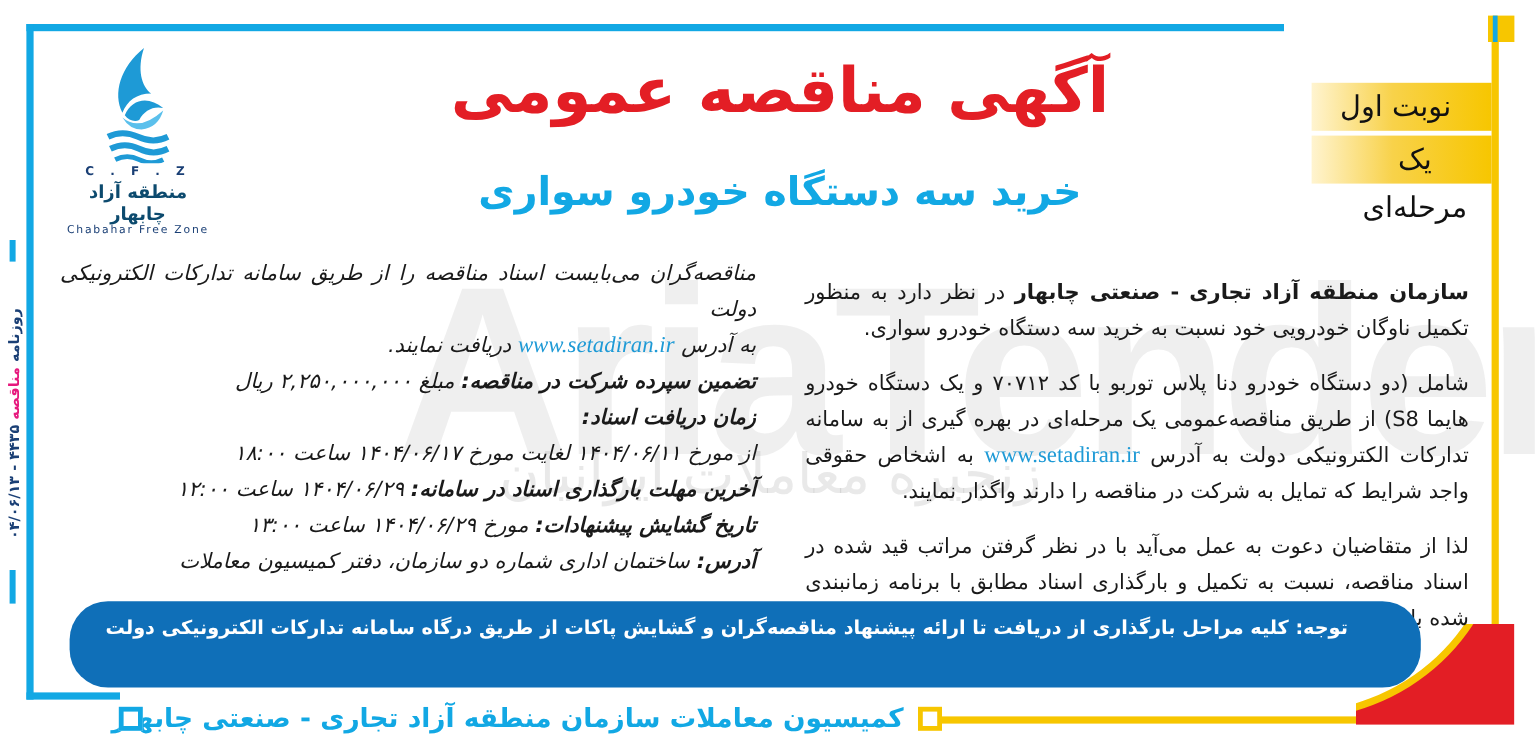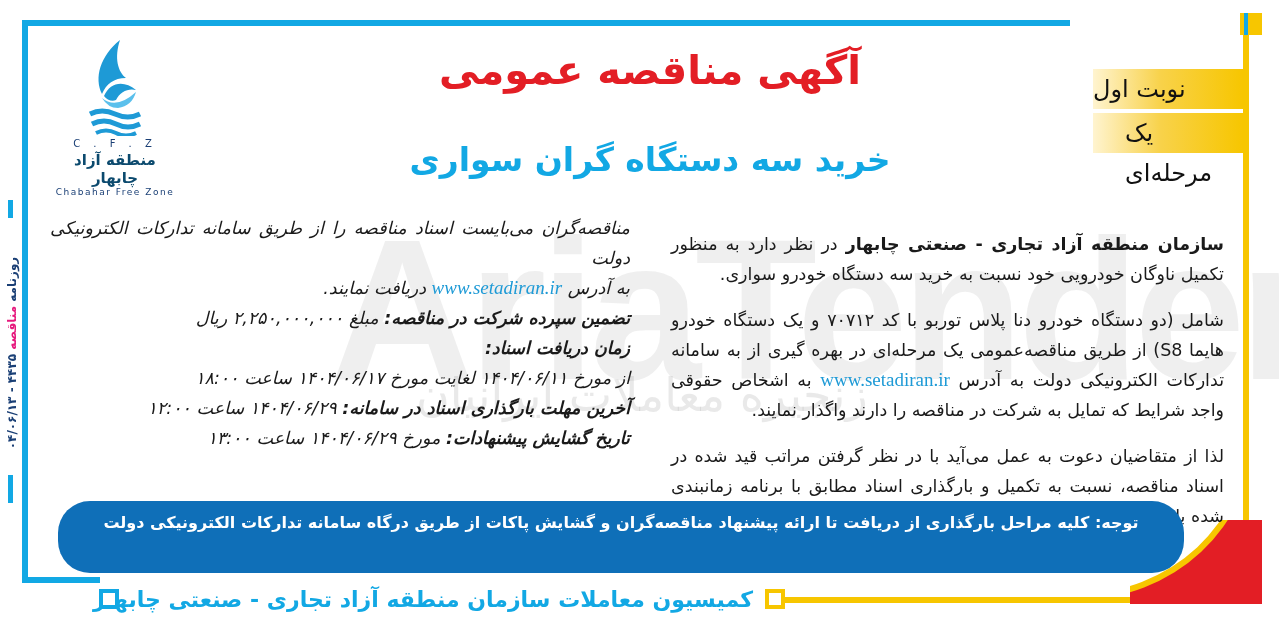--- a/index.html
+++ b/index.html
@@ -15,32 +15,32 @@
   .corner-sq { position: absolute; left: 1240px; top: 13px; width: 22px; height: 22px; background: #f7c600; }
   .corner-tick { position: absolute; left: 1244px; top: 13px; width: 4px; height: 22px; background: #12a8e4; }
 
   .red-corner { position: absolute; left: 1130px; top: 520px; width: 132px; height: 84px; overflow: hidden; }
   .red-corner .red { position: absolute; inset: 0; background: #e31e25; }
   .red-corner .curve { position: absolute; left: -230px; top: -250px; width: 353px; height: 330px; border-radius: 50%; background: #ffffff; border: 6px solid #f7c600; }
 
   
   .logo { position: absolute; left: 50px; top: 36px; width: 130px; height: 170px; text-align: center; }
   .logo svg { display: block; margin: 0 auto; }
-  .logo .cfz { font-size: 10px; letter-spacing: 5px; color: #1a3f75; font-weight: normal; margin-top: 2px; }
+  .logo .cfz { font-size: 10px; letter-spacing: 5px; color: #1a3f75; font-weight: bold; margin-top: 2px; }
   .logo .fa { font-size: 15px; color: #0c4a6e; font-weight: bold; direction: rtl; margin-top: 2px; }
   .logo .en { font-size: 9px; color: #1a3f75; letter-spacing: 1.5px; }
 
   
   .title { position: absolute; left: 360px; top: 48px; width: 580px; text-align: center; direction: rtl;
-           font-size: 40px; font-weight: bold; color: #e31e25; font-family: "DejaVu Sans", sans-serif; line-height: 1.1; }
+           font-size: 52px; font-weight: bold; color: #e31e25; font-family: "DejaVu Sans", sans-serif; line-height: 1.1; }
   .subtitle { position: absolute; left: 380px; top: 140px; width: 540px; text-align: center; direction: rtl;
               font-size: 33px; font-weight: bold; color: #12a8e4; line-height: 1.2; }
 
   
-  .badge { position: absolute; right: 36px; width: 150px; height: 40px; direction: rtl; text-align: left;
+  .badge { position: absolute; right: 36px; width: 150px; height: 40px; direction: rtl; text-align: center;
            padding-right: 10px; font-size: 24px; color: #111; line-height: 40px;
            background: linear-gradient(to left, #f7c600 0%, #f8d24a 55%, #fff4d0 100%); }
   .badge.b1 { top: 69px; }
   .badge.b2 { top: 113px; padding-left: 32px; }
 
   
   .side-label { position: absolute; left: 2px; top: 218px; width: 20px; height: 270px; }
   .side-label span { position: absolute; left: 50%; top: 50%; transform: translate(-50%,-50%) rotate(-90deg);
                      white-space: nowrap; font-size: 12px; font-weight: bold; color: #1a3f75; direction: rtl; }
   .side-label .brand { color: #e6197d; }
@@ -57,21 +57,21 @@
   .col-right { left: 655px; top: 213px; width: 585px; }
   .col-left { left: 50px; top: 213px; width: 580px; }
   .col p { margin: 16px; }
   .bold { font-weight: bold; }
   .link { color: #1e9ad6; font-family: "Liberation Serif", serif; font-size: 19px; }
   .col-left .ln { display: block; font-style: italic; }
 
   
   .notice { position: absolute; left: 58px; top: 501px; width: 1126px; height: 72px; background: #0f6fb8;
             border-radius: 32px; direction: rtl; color: #ffffff; font-weight: bold; font-size: 16px;
-            line-height: 26px; padding: 9px 30px 0 30px; text-align: center; }
+            line-height: 26px; padding: 9px 30px 0 30px; text-align: left; }
 
   
   .footer { position: absolute; left: 95px; top: 584px; width: 690px; height: 34px; direction: rtl; }
   .footer .sq { position: absolute; top: 5px; width: 20px; height: 20px; background: #fff; }
   .footer .sq.yellow { right: 0; border: 4px solid #f7c600; }
   .footer .sq.blue { left: 4px; border: 4px solid #12a8e4; }
   .footer .text { position: absolute; right: 32px; top: 0; font-size: 22px; font-weight: bold; color: #12a8e4; white-space: nowrap; line-height: 32px; }
 </style>
 </head>
 <body>
@@ -101,21 +101,21 @@
     <path d="M10 78 Q22 72 35 78 T60 78" stroke="#1e9ad6" stroke-width="5" fill="none"></path>
     <path d="M12 88 Q24 82 36 88 T60 88" stroke="#1e9ad6" stroke-width="5" fill="none"></path>
     <path d="M16 97 Q26 92 36 97 T56 97" stroke="#1e9ad6" stroke-width="4" fill="none"></path>
   </svg>
   <div class="cfz">C . F . Z</div>
   <div class="fa">منطقه آزاد چابهار</div>
   <div class="en">Chabahar Free Zone</div>
 </div>
 
 <div class="title">آگهی مناقصه عمومی</div>
-<div class="subtitle">خرید سه دستگاه گران سواری</div>
+<div class="subtitle">خرید سه دستگاه خودرو سواری</div>
 
 <div class="badge b1">نوبت اول</div>
 <div class="badge b2">یک مرحله‌ای</div>
 
 <div class="side-bar-top"></div>
 <div class="side-label">
   <span>
     <b>روزنامه</b>
     <b class="brand">مناقصه</b>
     <b>۴۴۳۵ - ۰۴/۰۶/۱۳</b>
@@ -142,20 +142,23 @@
     <span class="bold">تضمین سپرده شرکت در مناقصه:</span><span> مبلغ ۲,۲۵۰,۰۰۰,۰۰۰ ریال</span>
   </span>
   <span class="ln bold">زمان دریافت اسناد:</span>
   <span class="ln">از مورخ ۱۴۰۴/۰۶/۱۱ لغایت مورخ ۱۴۰۴/۰۶/۱۷ ساعت ۱۸:۰۰</span>
   <span class="ln">
     <span class="bold">آخرین مهلت بارگذاری اسناد در سامانه:</span><span> ۱۴۰۴/۰۶/۲۹ ساعت ۱۲:۰۰</span>
   </span>
   <span class="ln">
     <span class="bold">تاریخ گشایش پیشنهادات:</span><span> مورخ ۱۴۰۴/۰۶/۲۹ ساعت ۱۳:۰۰</span>
   </span>
+  <span class="ln">
+    <span class="bold">آدرس:</span><span> ساختمان اداری شماره دو سازمان، دفتر کمیسیون معاملات</span>
+  </span>
 </div>
 
 <div class="notice">
   <div>توجه: کلیه مراحل بارگذاری از دریافت تا ارائه پیشنهاد مناقصه‌گران و گشایش پاکات از طریق درگاه سامانه تدارکات الکترونیکی دولت</div>
 </div>
 
 <div class="footer">
   <div class="sq yellow"></div>
   <div class="text">کمیسیون معاملات سازمان منطقه آزاد تجاری - صنعتی چابهار</div>
   <div class="sq blue"></div>

